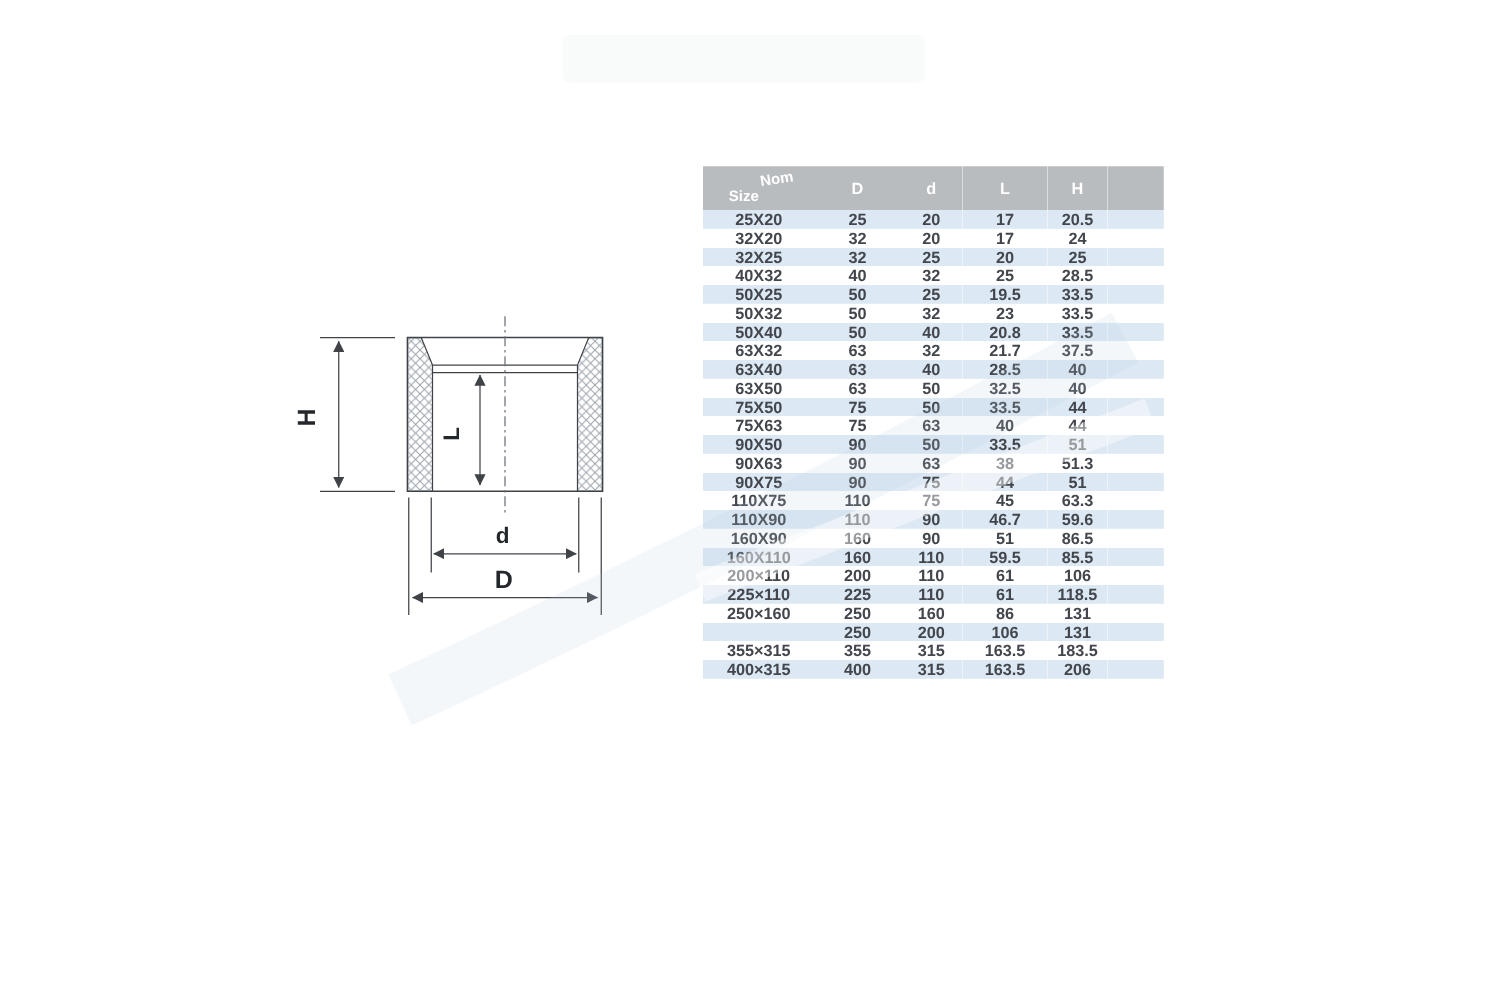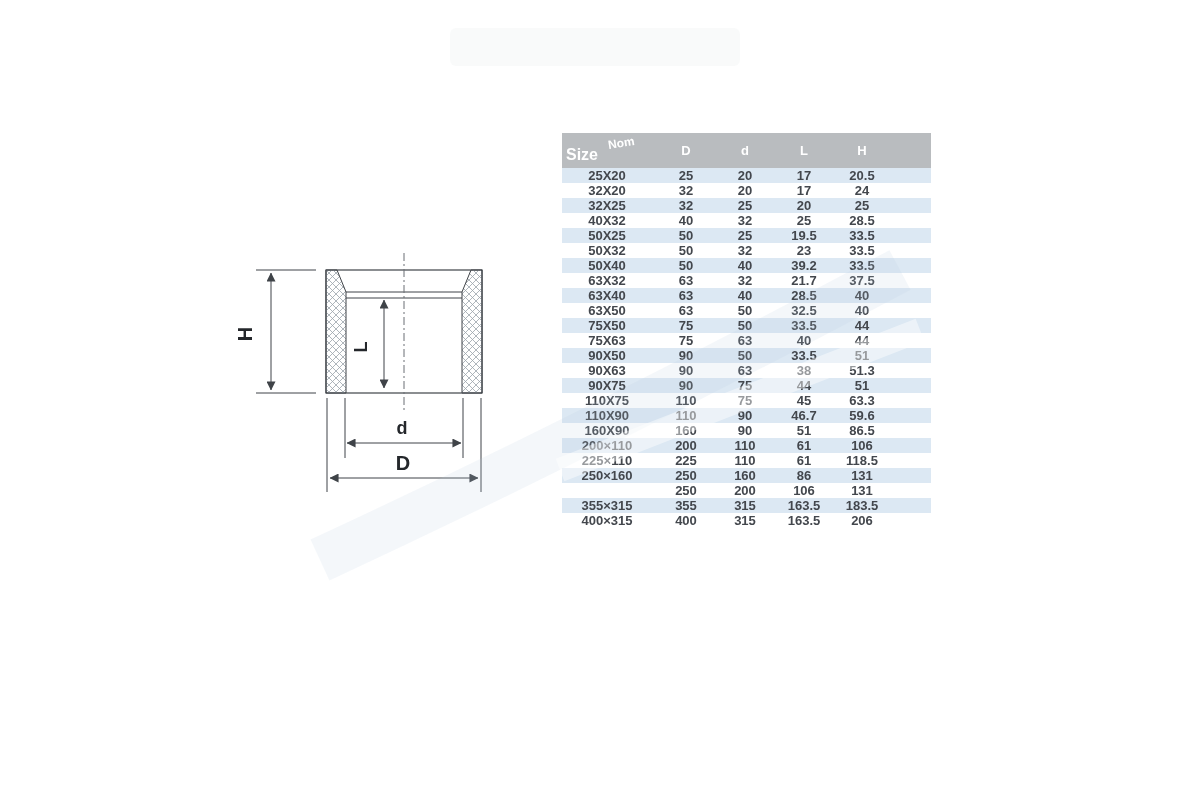--- a/index.html
+++ b/index.html
@@ -12,21 +12,21 @@
   
   .table-wrap{position:absolute;left:562px;top:133px;width:369px;}
   table.spec{border-collapse:collapse;table-layout:fixed;width:369px;
     font-family:"Liberation Sans",sans-serif;font-size:13px;font-weight:bold;color:#43474d;}
   table.spec th,table.spec td{padding:0;text-align:center;vertical-align:middle;overflow:hidden;white-space:nowrap;}
   table.spec thead th{height:35px;background:#b9bcbf;color:#ffffff;font-size:13px;}
   table.spec tbody tr{height:14px;}
   table.spec tbody tr:nth-child(odd){background:#dce8f3;}
   table.spec tbody tr:nth-child(even){background:#ffffff;}
   th.size-th{position:relative;}
-  th.size-th .size{position:absolute;left:4px;bottom:4px;font-size:16px;}
+  th.size-th .size{position:absolute;left:21px;bottom:4px;font-size:12px;}
   th.size-th .nom{position:absolute;left:46px;top:3px;font-size:12px;transform:rotate(-9deg);}
   
   .watermark{position:absolute;left:0;top:0;width:1200px;height:800px;pointer-events:none;}
 </style>
 </head>
 <body>
 
 <div class="canvas">
 
   <svg class="drawing" viewBox="225 235 300 280">
@@ -144,21 +144,21 @@
             <td>50</td>
             <td>32</td>
             <td>23</td>
             <td>33.5</td>
             <td></td>
           </tr>
           <tr>
             <td>50X40</td>
             <td>50</td>
             <td>40</td>
-            <td>39.2</td>
+            <td>20.8</td>
             <td>33.5</td>
             <td></td>
           </tr>
           <tr>
             <td>63X32</td>
             <td>63</td>
             <td>32</td>
             <td>21.7</td>
             <td>37.5</td>
             <td></td>
@@ -234,20 +234,28 @@
             <td>46.7</td>
             <td>59.6</td>
             <td></td>
           </tr>
           <tr>
             <td>160X90</td>
             <td>160</td>
             <td>90</td>
             <td>51</td>
             <td>86.5</td>
+            <td></td>
+          </tr>
+          <tr>
+            <td>160X110</td>
+            <td>160</td>
+            <td>110</td>
+            <td>59.5</td>
+            <td>85.5</td>
             <td></td>
           </tr>
           <tr>
             <td>200×110</td>
             <td>200</td>
             <td>110</td>
             <td>61</td>
             <td>106</td>
             <td></td>
           </tr>

